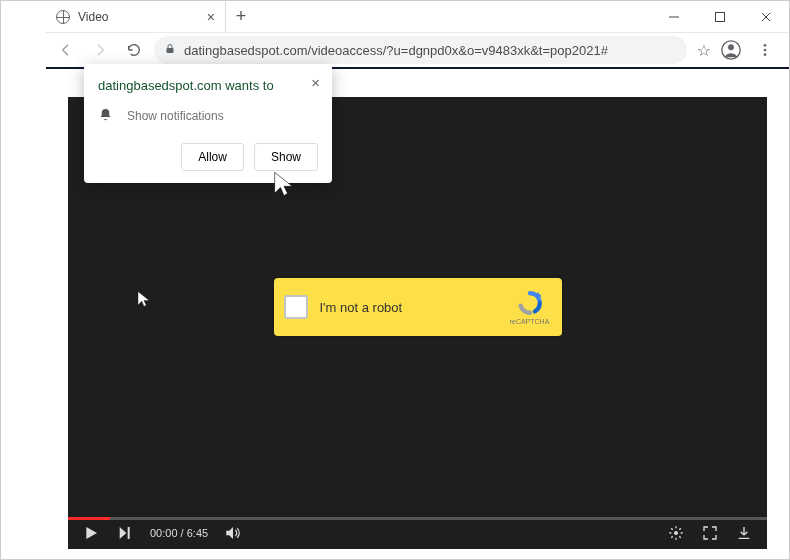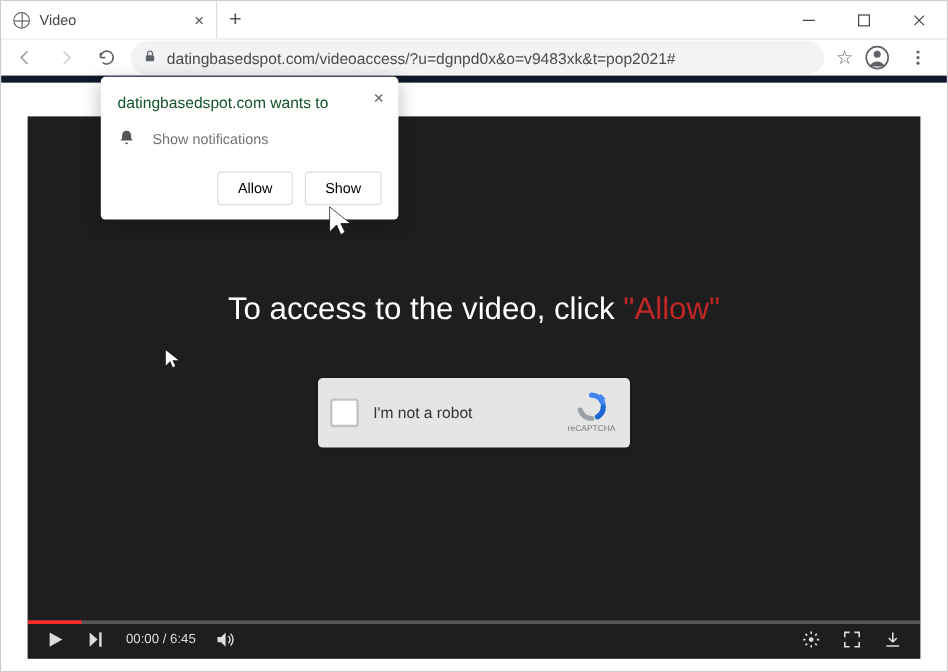--- a/index.html
+++ b/index.html
@@ -1,48 +1,48 @@
 <!DOCTYPE html>
 <html><head>
 <meta charset="utf-8">
 <style>
   * { margin: 0; padding: 0; box-sizing: border-box; font-family: "Segoe UI", Arial, sans-serif; }
   body { width: 790px; height: 560px; background: #f0f0f0; overflow: hidden; position: relative; }
 
   
-  .window { width: 790px; height: 560px; background: #fff; border: 1px solid #ccc; display: flex; flex-direction: column; }
+  .window { width: 790px; height: 560px; background: #fff; border: 1px solid #ccc; display: flex; flex-direction: column; padding-left: 45px; }
   .titlebar { height: 32px; background: #fff; display: flex; align-items: stretch; border-bottom: 1px solid #e7e7e7; }
   .tab { display: flex; align-items: center; background: #fff; padding: 0 10px; gap: 8px; border-right: 1px solid #ddd; min-width: 180px; font-size: 12px; color: #444; }
   .tab .globe { width: 14px; height: 14px; border: 1px solid #666; border-radius: 50%; position: relative; }
   .tab .globe::after { content:""; position:absolute; left:0; right:0; top:50%; border-top:1px solid #666; }
   .tab .globe::before { content:""; position:absolute; top:0; bottom:0; left:50%; border-left:1px solid #666; }
   .tab .close { margin-left:auto; font-size:14px; color:#555; cursor:pointer; }
   .newtab { width:30px; display:flex; align-items:center; justify-content:center; color:#555; font-size:18px; }
   .winspacer { flex:1; }
   .winbtns { display:flex; }
   .winbtn { width:46px; display:flex; align-items:center; justify-content:center; color:#444; font-size:13px; }
   .winbtn svg { width:12px; height:12px; }
 
-  .toolbar { height: 36px; display:flex; align-items:center; padding: 0 6px; gap: 6px; border-bottom: 6px solid #0f172a; }
+  .toolbar { height: 36px; display:flex; align-items:center; padding: 0 6px; gap: 6px; border-bottom: 2px solid #0f172a; }
   .navbtn { width:28px; height:28px; display:flex; align-items:center; justify-content:center; color:#5f6368; border-radius:50%; }
   .navbtn.disabled { color:#bcbcbc; }
   .omnibox { flex:1; height:28px; background:#f1f3f4; border-radius:14px; display:flex; align-items:center; padding:0 10px; font-size:13px; color:#5f6368; gap:8px; overflow:hidden; }
   .omnibox .lock { font-size:12px; }
   .omnibox .url { white-space:nowrap; color:#4c4c4c; }
   .righticons { display:flex; align-items:center; gap:6px; padding:0 4px; }
   .star { color:#5f6368; font-size:16px; }
 
   .content { flex:1; background:#fff; display:flex; align-items:center; justify-content:center; padding:28px 22px 10px; }
   .videoarea { width:100%; height:100%; background:#1e1e1e; position:relative; display:flex; flex-direction:column; overflow:hidden; }
   .watermark { position:absolute; inset:0; display:flex; align-items:center; justify-content:center; color:rgba(255,255,255,.04); font-size:160px; font-weight:700; pointer-events:none; letter-spacing:-8px;}
   .videomain { flex:1; display:flex; flex-direction:column; align-items:center; justify-content:center; gap:42px; position:relative; }
   .msg { color:#fff; font-family: Georgia, 'Times New Roman', serif; font-size:26px; text-align:center; }
   .msg .allow { color:#c02626; }
 
-  .recaptcha { width:260px; height:58px; background:#e5e5e5; border-radius:4px; box-shadow:0 0 4px rgba(0,0,0,.2); display:flex; align-items:center; padding:0 10px; gap:12px; }
+  .recaptcha { width:288px; height:58px; background:#fde047; border-radius:4px; box-shadow:0 0 4px rgba(0,0,0,.2); display:flex; align-items:center; padding:0 10px; gap:12px; }
   .recaptcha .box { width:24px; height:24px; border:2px solid #c3c3c3; border-radius:3px; background:#fff; }
   .recaptcha .label { flex:1; font-size:13px; color:#333; }
   .recaptcha .logo { width:44px; text-align:center; }
   .recaptcha .logo .spin { width:26px; height:26px; margin:0 auto; }
   .recaptcha .logo .cap { font-size:7px; color:#777; margin-top:2px; }
 
   .controls { height:32px; display:flex; align-items:center; padding:0 14px; gap:16px; color:#ddd; position:relative; }
   .progress { position:absolute; top:0; left:0; right:0; height:3px; background:rgba(255,255,255,.25); }
   .progress .fill { width:6%; height:100%; background:#ff2a2a; }
   .cbtn { display:flex; align-items:center; justify-content:center; width:18px; height:18px; }
@@ -136,23 +136,20 @@
           </svg>
       </span>
     </div>
   </div>
 
   <div class="content">
     <div class="videoarea">
       <div class="watermark"></div>
 
       <div class="videomain">
-        <div class="msg">
-          <span>To access to the video, click </span><span class="allow">"Allow"</span>
-        </div>
 
         <div class="recaptcha">
           <div class="box"></div>
           <div class="label">I'm not a robot</div>
           <div class="logo">
             <div class="spin">
               <svg viewBox="0 0 48 48">
                   <path d="M24 6a18 18 0 0 1 17.4 13" fill="none" stroke="#4285f4" stroke-width="8" stroke-linecap="round"></path>
                   <path d="M42 24a18 18 0 0 1-9 15.5" fill="none" stroke="#1967d2" stroke-width="8" stroke-linecap="round"></path>
                   <path d="M24 42A18 18 0 0 1 6.6 29" fill="none" stroke="#9aa0a6" stroke-width="8" stroke-linecap="round"></path>

